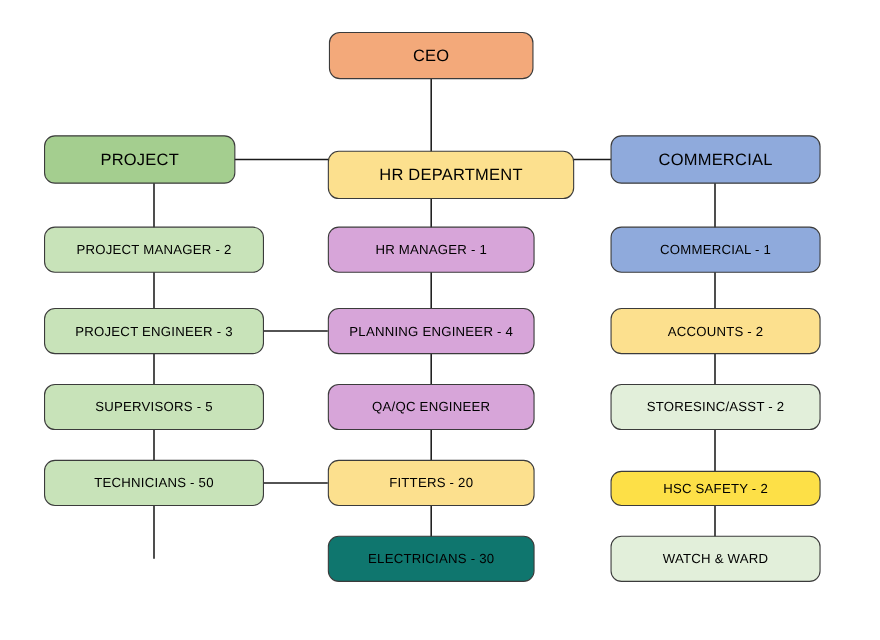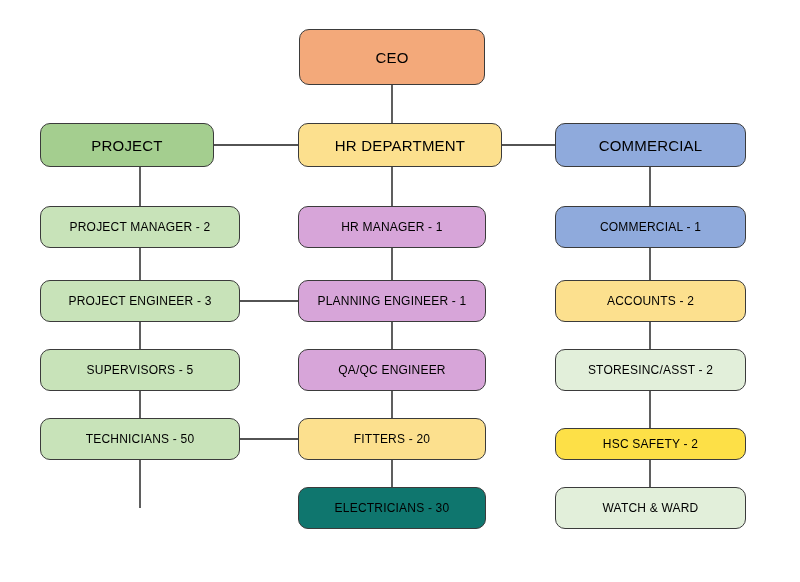--- a/index.html
+++ b/index.html
@@ -53,31 +53,31 @@
 
   <svg class="connectors" viewBox="0 0 800 582" xmlns="http://www.w3.org/2000/svg">
     <line class="connector" x1="392" y1="50" x2="392" y2="508"></line>
     <line class="connector" x1="140" y1="145" x2="140" y2="508"></line>
     <line class="connector" x1="650" y1="145" x2="650" y2="508"></line>
     <line class="connector" x1="140" y1="145" x2="650" y2="145"></line>
     <line class="connector" x1="240" y1="301" x2="298" y2="301"></line>
     <line class="connector" x1="240" y1="439" x2="298" y2="439"></line>
   </svg>
 
-  <div class="node header-node" style="left: 299px; top: 29px; width: 186px; height: 56px; background-color: rgb(243, 169, 122);">CEO</div>
+  <div class="node header-node" style="left: 299px; top: 29px; width: 186px; height: 43px; background-color: rgb(243, 169, 122);">CEO</div>
 
   <div class="node header-node" style="left: 40px; top: 123px; width: 174px; height: 44px; background-color: rgb(164, 206, 143);">PROJECT</div>
   <div class="node" style="left: 40px; top: 206px; width: 200px; height: 42px; background-color: rgb(200, 227, 185);">PROJECT MANAGER - 2</div>
   <div class="node" style="left: 40px; top: 280px; width: 200px; height: 42px; background-color: rgb(200, 227, 185);">PROJECT ENGINEER - 3</div>
   <div class="node" style="left: 40px; top: 349px; width: 200px; height: 42px; background-color: rgb(200, 227, 185);">SUPERVISORS - 5</div>
   <div class="node" style="left: 40px; top: 418px; width: 200px; height: 42px; background-color: rgb(200, 227, 185);">TECHNICIANS - 50</div>
 
-  <div class="node header-node" style="left: 298px; top: 123px; width: 204px; height: 44px; background-color: rgb(252, 224, 142);">HR DEPARTMENT</div>
+  <div class="node header-node" style="left: 298px; top: 137px; width: 224px; height: 44px; background-color: rgb(252, 224, 142);">HR DEPARTMENT</div>
   <div class="node" style="left: 298px; top: 206px; width: 188px; height: 42px; background-color: rgb(215, 165, 217);">HR MANAGER - 1</div>
-  <div class="node" style="left: 298px; top: 280px; width: 188px; height: 42px; background-color: rgb(215, 165, 217);">PLANNING ENGINEER - 1</div>
+  <div class="node" style="left: 298px; top: 280px; width: 188px; height: 42px; background-color: rgb(215, 165, 217);">PLANNING ENGINEER - 4</div>
   <div class="node" style="left: 298px; top: 349px; width: 188px; height: 42px; background-color: rgb(215, 165, 217);">QA/QC ENGINEER</div>
   <div class="node" style="left: 298px; top: 418px; width: 188px; height: 42px; background-color: rgb(252, 224, 142);">FITTERS - 20</div>
   <div class="node" style="left: 298px; top: 487px; width: 188px; height: 42px; background-color: #0f766e;">ELECTRICIANS - 30</div>
 
   <div class="node header-node" style="left: 555px; top: 123px; width: 191px; height: 44px; background-color: rgb(143, 170, 220);">COMMERCIAL</div>
   <div class="node" style="left: 555px; top: 206px; width: 191px; height: 42px; background-color: rgb(143, 170, 220);">COMMERCIAL - 1</div>
   <div class="node" style="left: 555px; top: 280px; width: 191px; height: 42px; background-color: rgb(252, 224, 142);">ACCOUNTS - 2</div>
   <div class="node" style="left: 555px; top: 349px; width: 191px; height: 42px; background-color: rgb(226, 239, 218);">STORESINC/ASST - 2</div>
   <div class="node" style="left: 555px; top: 428px; width: 191px; height: 32px; background-color: #fde047;">HSC SAFETY - 2</div>
   <div class="node" style="left: 555px; top: 487px; width: 191px; height: 42px; background-color: rgb(226, 239, 218); border-radius: 10px;">WATCH &amp; WARD</div>

